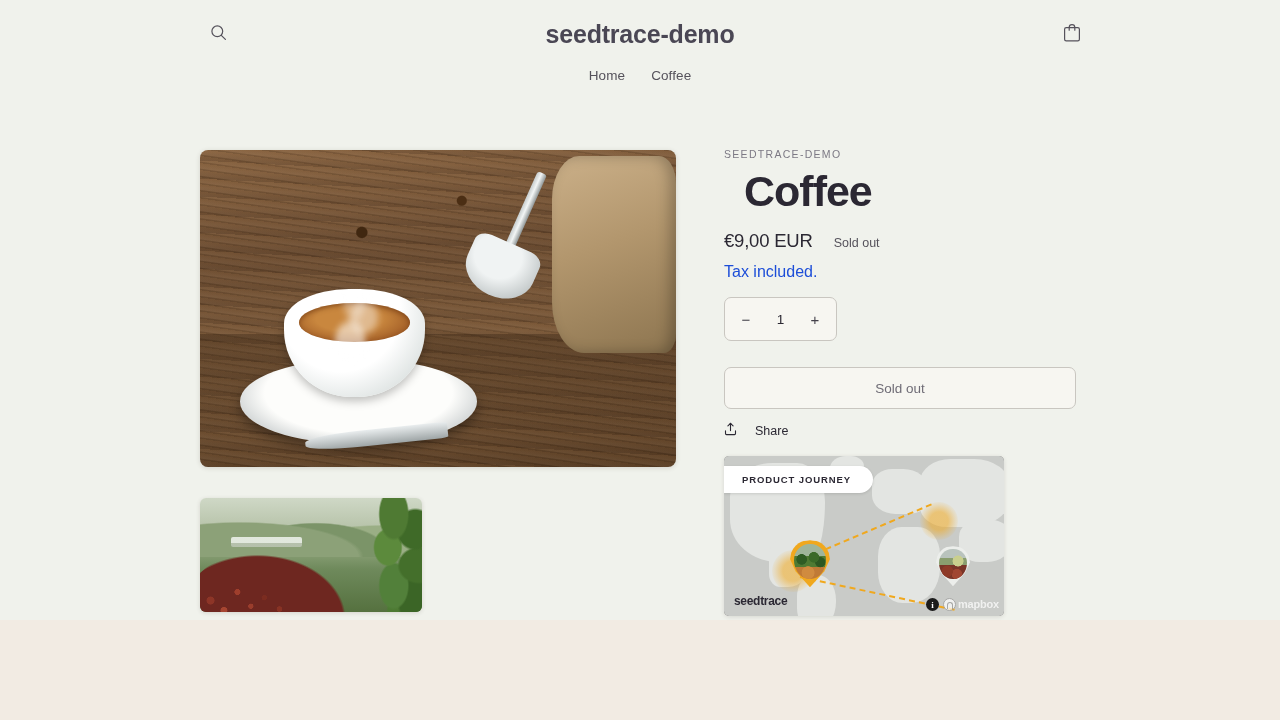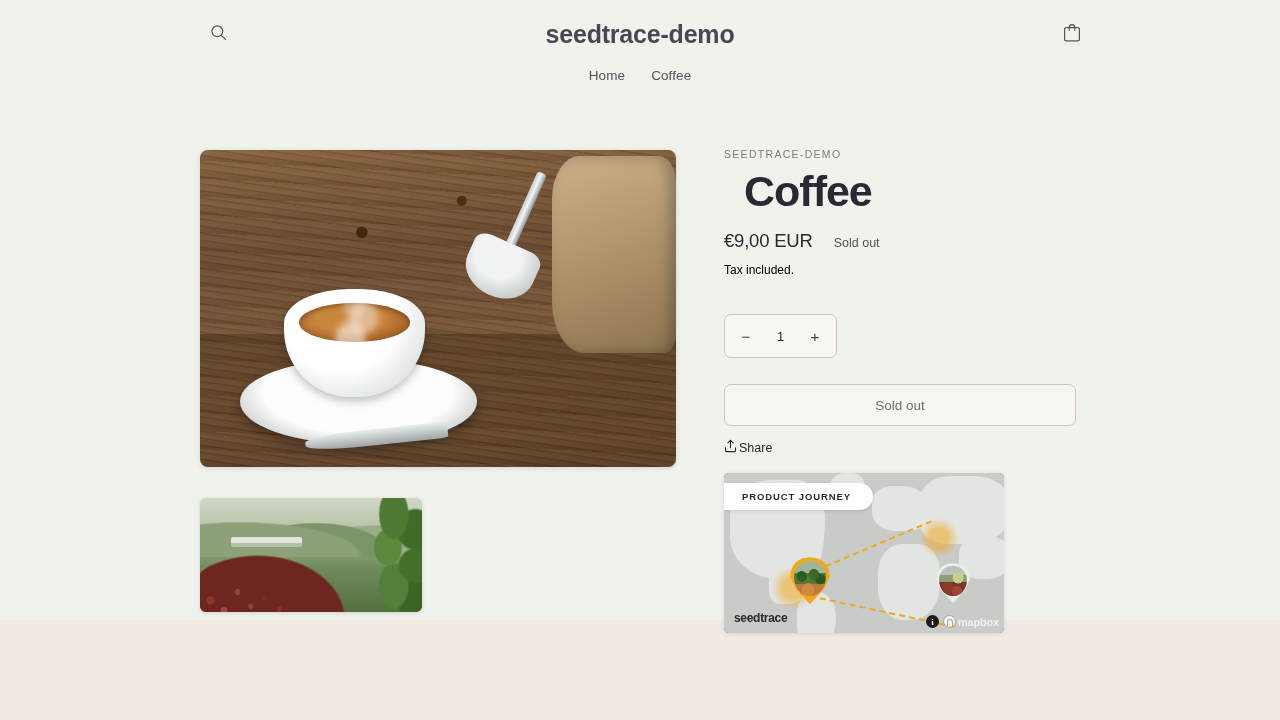--- a/index.html
+++ b/index.html
@@ -301,23 +301,23 @@
   .price {
     font-size: 18.5px;
     color: #2b2833;
     letter-spacing: -0.2px;
   }
   .availability {
     font-size: 12.5px;
     color: #55525b;
   }
   .tax-note {
-    font-size: 12px;
-    color: #000000;
-    margin-bottom: 37px;
+    font-size: 16px;
+    color: #1d4ed8;
+    margin-bottom: 16px;
   }
   .qty-label {
     font-size: 12px;
     color: #39363f;
     margin-bottom: 9px;
   }
   .qty-stepper {
     width: 113px;
     height: 44px;
     border: 1px solid #c9c6c0;
@@ -360,21 +360,21 @@
   }
   .btn-buy {
     background: #c285ac;
     color: #fdfbfc;
     border: none;
     margin-bottom: 20px;
   }
   .share-row {
     display: flex;
     align-items: center;
-    gap: 2px;
+    gap: 18px;
     margin-bottom: 16px;
     cursor: pointer;
     width: fit-content;
   }
   .share-label {
     font-size: 12.5px;
     color: #2b2833;
   }
 
   
@@ -563,21 +563,21 @@
     background: #1b1b1b;
     color: #ffffff;
     font-size: 9px;
     font-weight: 700;
     display: flex; align-items: center; justify-content: center;
     cursor: pointer;
     font-family: "Liberation Serif", serif;
   }
   .attrib-mapbox {
     display: flex;
-    align-items: center;
+    align-items: flex-start;
     gap: 2px;
     opacity: 0.72;
     cursor: pointer;
   }
   .mapbox-mark {
     width: 13px; height: 13px;
     border-radius: 50%;
     background: #ffffff;
     border: 1.5px solid #9a9a98;
     position: relative;

